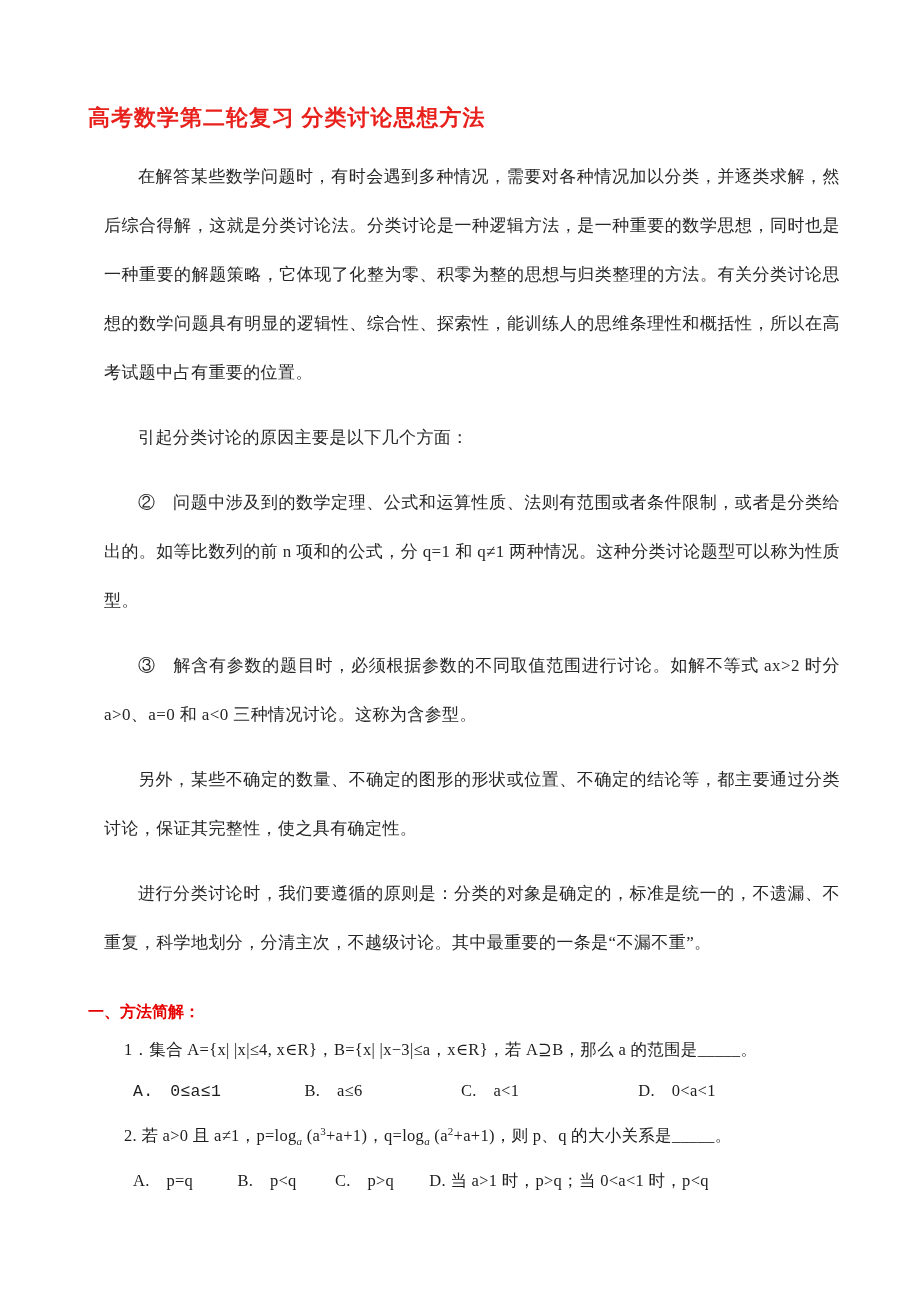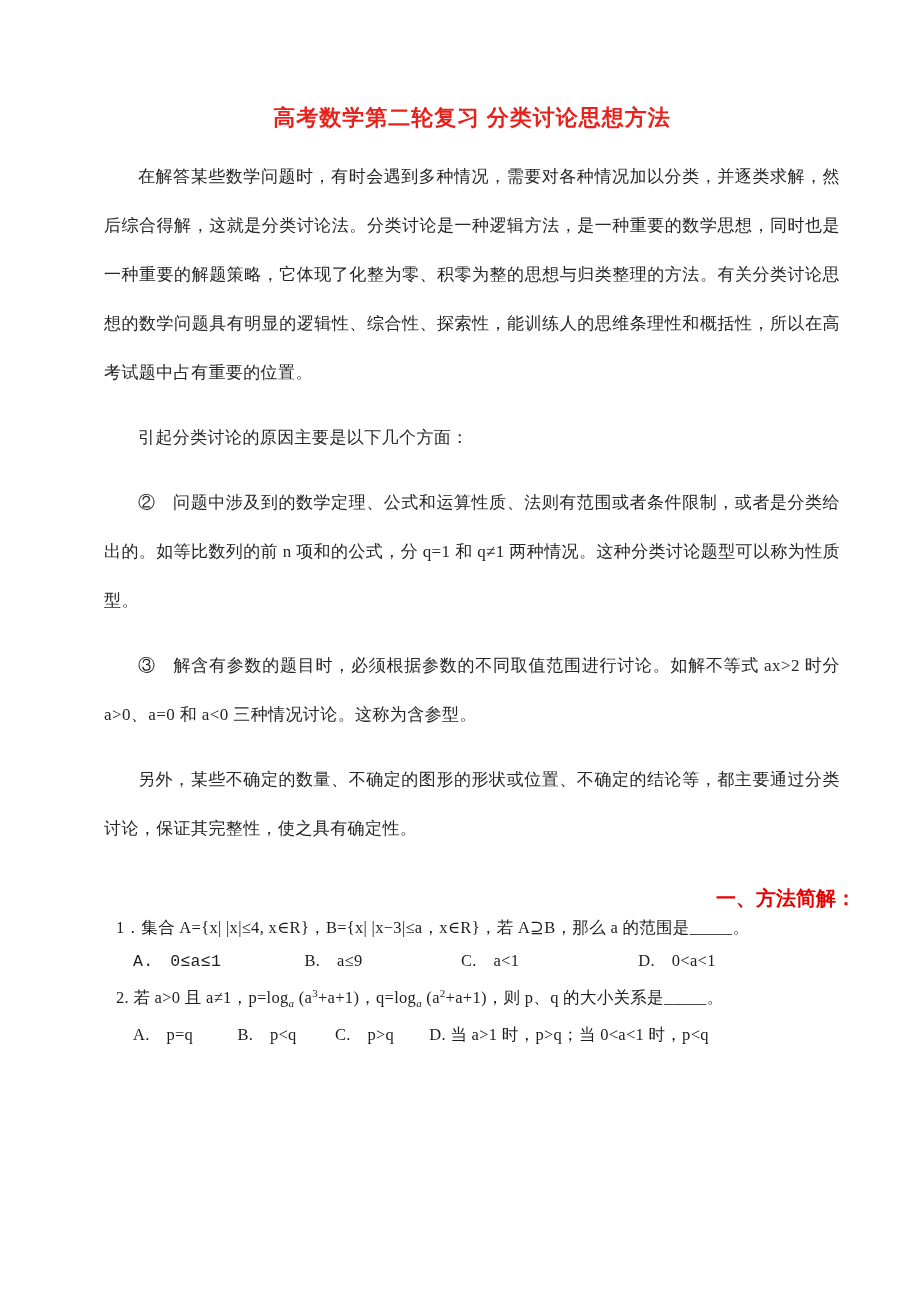--- a/index.html
+++ b/index.html
@@ -9,52 +9,50 @@
     height: 1302px;
     background: #ffffff;
     font-family: "Liberation Serif", "DejaVu Serif", serif;
     color: #222222;
     box-sizing: border-box;
     padding: 100px 64px 0 88px;
     overflow: hidden;
   }
   .doc-title {
     margin: 0 0 6px 0;
-    text-align: center;
     font-size: 22px;
     font-weight: bold;
     color: #e8211c;
     letter-spacing: 1px;
     line-height: 36px;
   }
   .body-text { margin-top: 2px; }
   .para {
     margin: 16px;
     font-size: 17px;
     line-height: 49px;
     letter-spacing: 0.4px;
     text-align: justify;
     text-indent: 2em;
     color: #262626;
   }
   .section-heading {
     margin: 32px 0 0 0;
-    font-size: 20px;
+    font-size: 16px;
     font-weight: bold;
     color: #e60000;
     line-height: 26px;
-    text-align: right;
   }
   .problems {
     font-size: 16.5px;
     color: #1d1d1d;
     letter-spacing: 0.3px;
   }
   .prob-line {
-    margin: 0;
+    margin: 8px;
     padding-left: 28px;
     line-height: 33px;
   }
   .opt-row {
     margin: 0;
     padding-left: 45px;
     line-height: 33px;
     white-space: nowrap;
   }
   .opt { display: inline-block; }
@@ -81,31 +79,32 @@
 <div class="page">
 
   <h1 class="doc-title">高考数学第二轮复习 分类讨论思想方法</h1>
 
   <div class="body-text">
     <p class="para">在解答某些数学问题时，有时会遇到多种情况，需要对各种情况加以分类，并逐类求解，然后综合得解，这就是分类讨论法。分类讨论是一种逻辑方法，是一种重要的数学思想，同时也是一种重要的解题策略，它体现了化整为零、积零为整的思想与归类整理的方法。有关分类讨论思想的数学问题具有明显的逻辑性、综合性、探索性，能训练人的思维条理性和概括性，所以在高考试题中占有重要的位置。</p>
     <p class="para">引起分类讨论的原因主要是以下几个方面：</p>
     <p class="para">②　问题中涉及到的数学定理、公式和运算性质、法则有范围或者条件限制，或者是分类给出的。如等比数列的前 n 项和的公式，分 q=1 和 q≠1 两种情况。这种分类讨论题型可以称为性质型。</p>
     <p class="para">③　解含有参数的题目时，必须根据参数的不同取值范围进行讨论。如解不等式 ax&gt;2 时分 a&gt;0、a=0 和 a&lt;0 三种情况讨论。这称为含参型。</p>
     <p class="para">另外，某些不确定的数量、不确定的图形的形状或位置、不确定的结论等，都主要通过分类讨论，保证其完整性，使之具有确定性。</p>
+    <p class="para">进行分类讨论时，我们要遵循的原则是：分类的对象是确定的，标准是统一的，不遗漏、不重复，科学地划分，分清主次，不越级讨论。其中最重要的一条是“不漏不重”。</p>
   </div>
 
   <h2 class="section-heading">一、方法简解：</h2>
 
   <div class="problems">
 
     <p class="prob-line"><span>1．集合 A={x| |x|≤4, x∈R}，B={x| |x−3|≤a，x∈R}，若 A⊇B，那么 a 的范围是_____。</span></p>
 
     <p class="opt-row row1">
       <span class="opt">A.　0≤a≤1</span>
-      <span class="opt">B.　a≤9</span>
+      <span class="opt">B.　a≤6</span>
       <span class="opt">C.　a&lt;1</span>
       <span class="opt">D.　0&lt;a&lt;1</span>
     </p>
 
     <p class="prob-line p2-line"><span>2. 若 a&gt;0 且 a≠1，p=log</span><sub>a</sub><span> (a</span><sup>3</sup><span>+a+1)，q=log</span><sub>a</sub><span> (a</span><sup>2</sup><span>+a+1)，则 p、q 的大小关系是_____。</span></p>
 
     <p class="opt-row row2">
       <span class="opt">A.　p=q</span>
       <span class="opt">B.　p&lt;q</span>
       <span class="opt">C.　p&gt;q</span>

